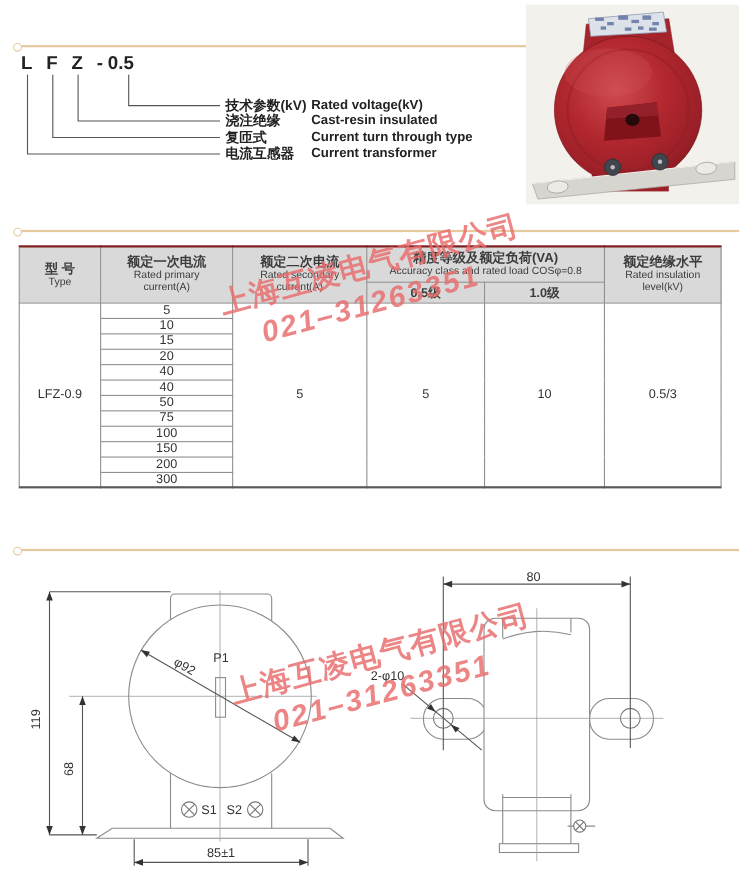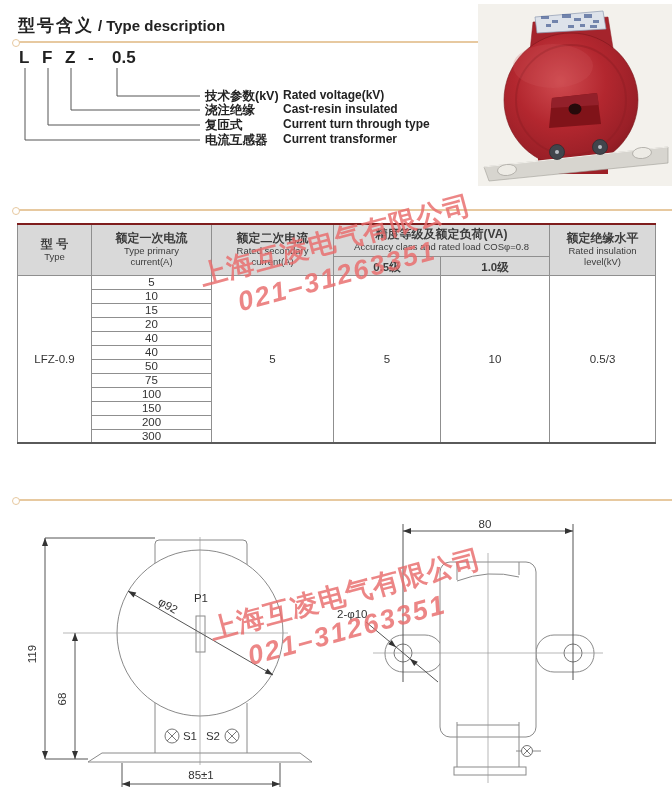--- a/index.html
+++ b/index.html
@@ -33,31 +33,28 @@
       font-weight:700;white-space:nowrap;z-index:6;pointer-events:none;}
   .wm-line1{font-size:27px;letter-spacing:1px;line-height:1;}
   .wm-line2{font-size:27px;letter-spacing:2px;line-height:1;margin:8px 0 0 30px;font-style:italic;}
   svg text{font-family:"Liberation Sans",sans-serif;}
 </style>
 </head>
 <body>
 
 <div id="page">
 
-  <div class="heading" style="top:14px">
-    <span class="h-zh">型号含义</span><span class="h-sep">/</span><span class="h-en">Type description</span>
-  </div>
   <div class="rule" style="top:41px"></div>
   <span class="rule-dot" style="left:12px;top:39px"></span>
 
   <span class="code-letter" style="left:19px">L</span>
   <span class="code-letter" style="left:42px">F</span>
   <span class="code-letter" style="left:65px">Z</span>
   <span class="code-letter" style="left:88px">-</span>
-  <span class="code-letter" style="left:112px">0.5</span>
+  <span class="code-letter" style="left:98px">0.5</span>
 
   <svg class="abs" style="left:0;top:60px" width="300" height="90" viewBox="0 0 300 90">
     <g stroke="#555" stroke-width="1" fill="none">
       <path d="M117,8 V36 H200"></path>
       <path d="M71,8 V50 H200"></path>
       <path d="M48,8 V65 H200"></path>
       <path d="M25,8 V80 H200"></path>
     </g>
   </svg>
 
@@ -142,21 +139,21 @@
         <col style="width:106px">
       </colgroup>
     <tbody>
         <tr style="height:32px">
       <td class="hd" rowspan="2">
         <span class="t-zh">型 号</span>
         <span class="t-en">Type</span>
       </td>
       <td class="hd" rowspan="2">
         <span class="t-zh">额定一次电流</span>
-        <span class="t-en">Type primary</span>
+        <span class="t-en">Rated primary</span>
         <span class="t-en">current(A)</span>
       </td>
       <td class="hd" rowspan="2">
         <span class="t-zh">额定二次电流</span>
         <span class="t-en">Rated secondary</span>
         <span class="t-en">current(A)</span>
       </td>
       <td class="hd" colspan="2">
         <span class="t-zh">精度等级及额定负荷(VA)</span>
         <span class="t-en">Accuracy class and rated load COSφ=0.8</span>

